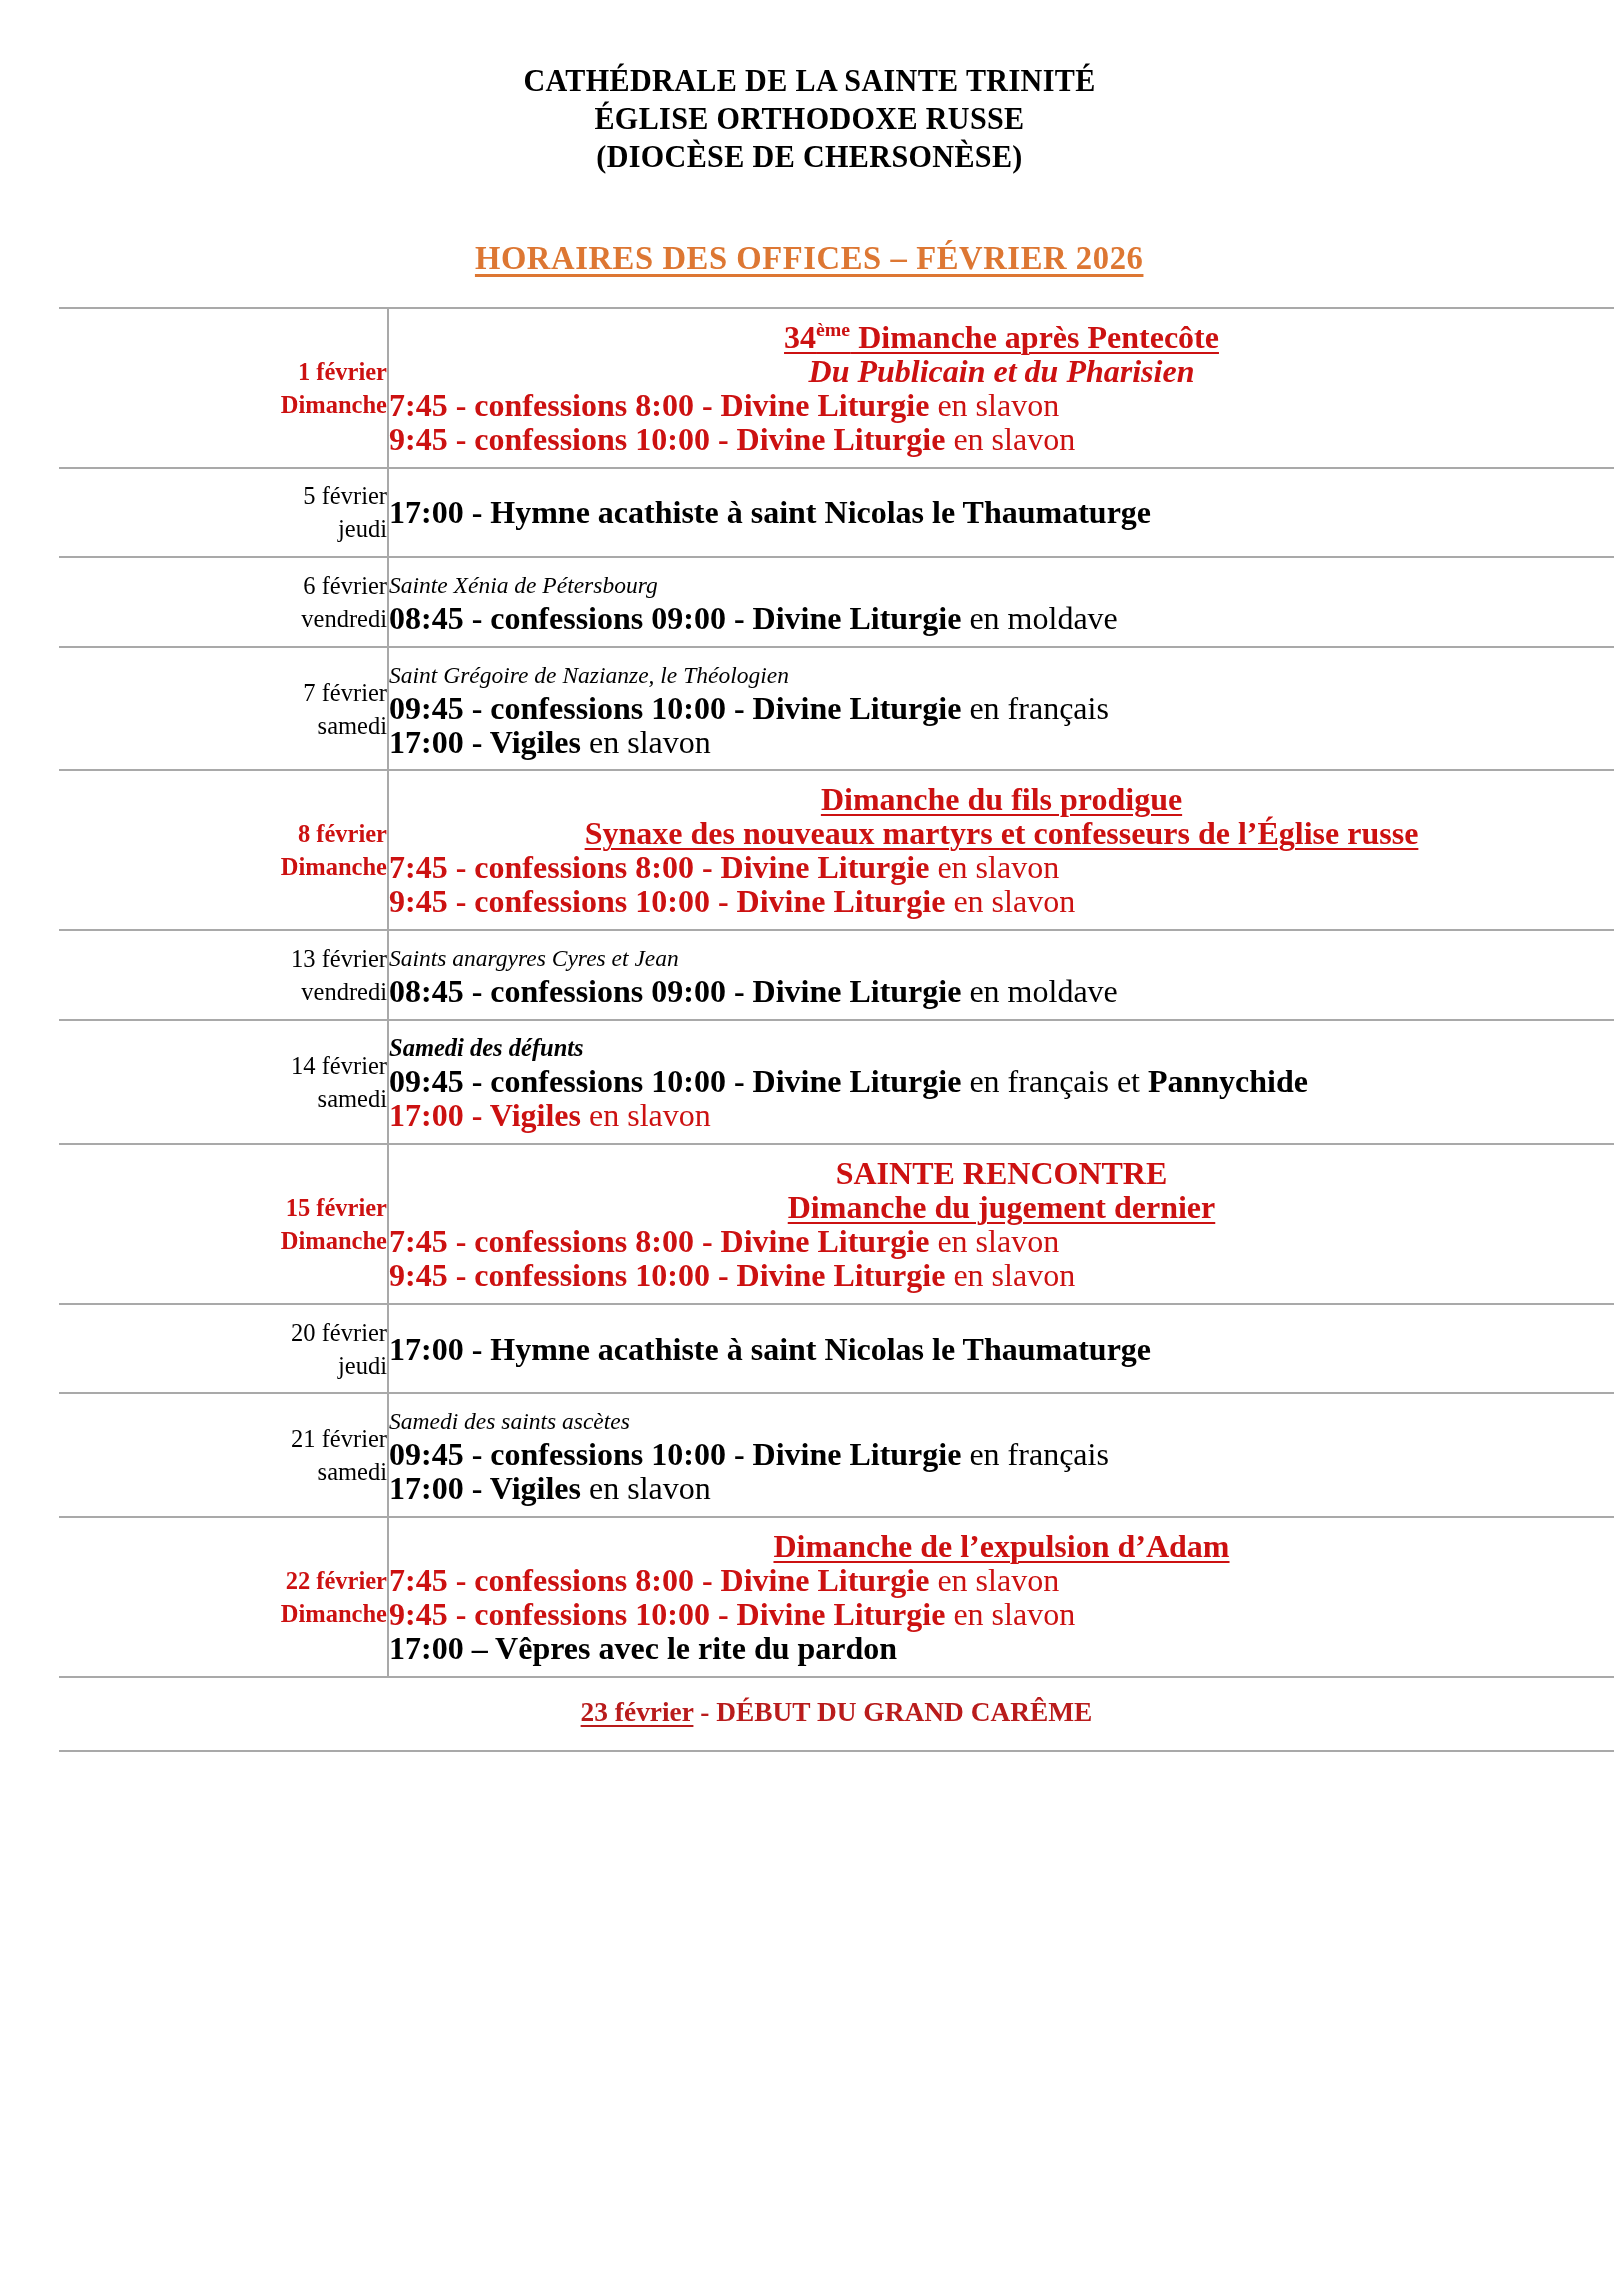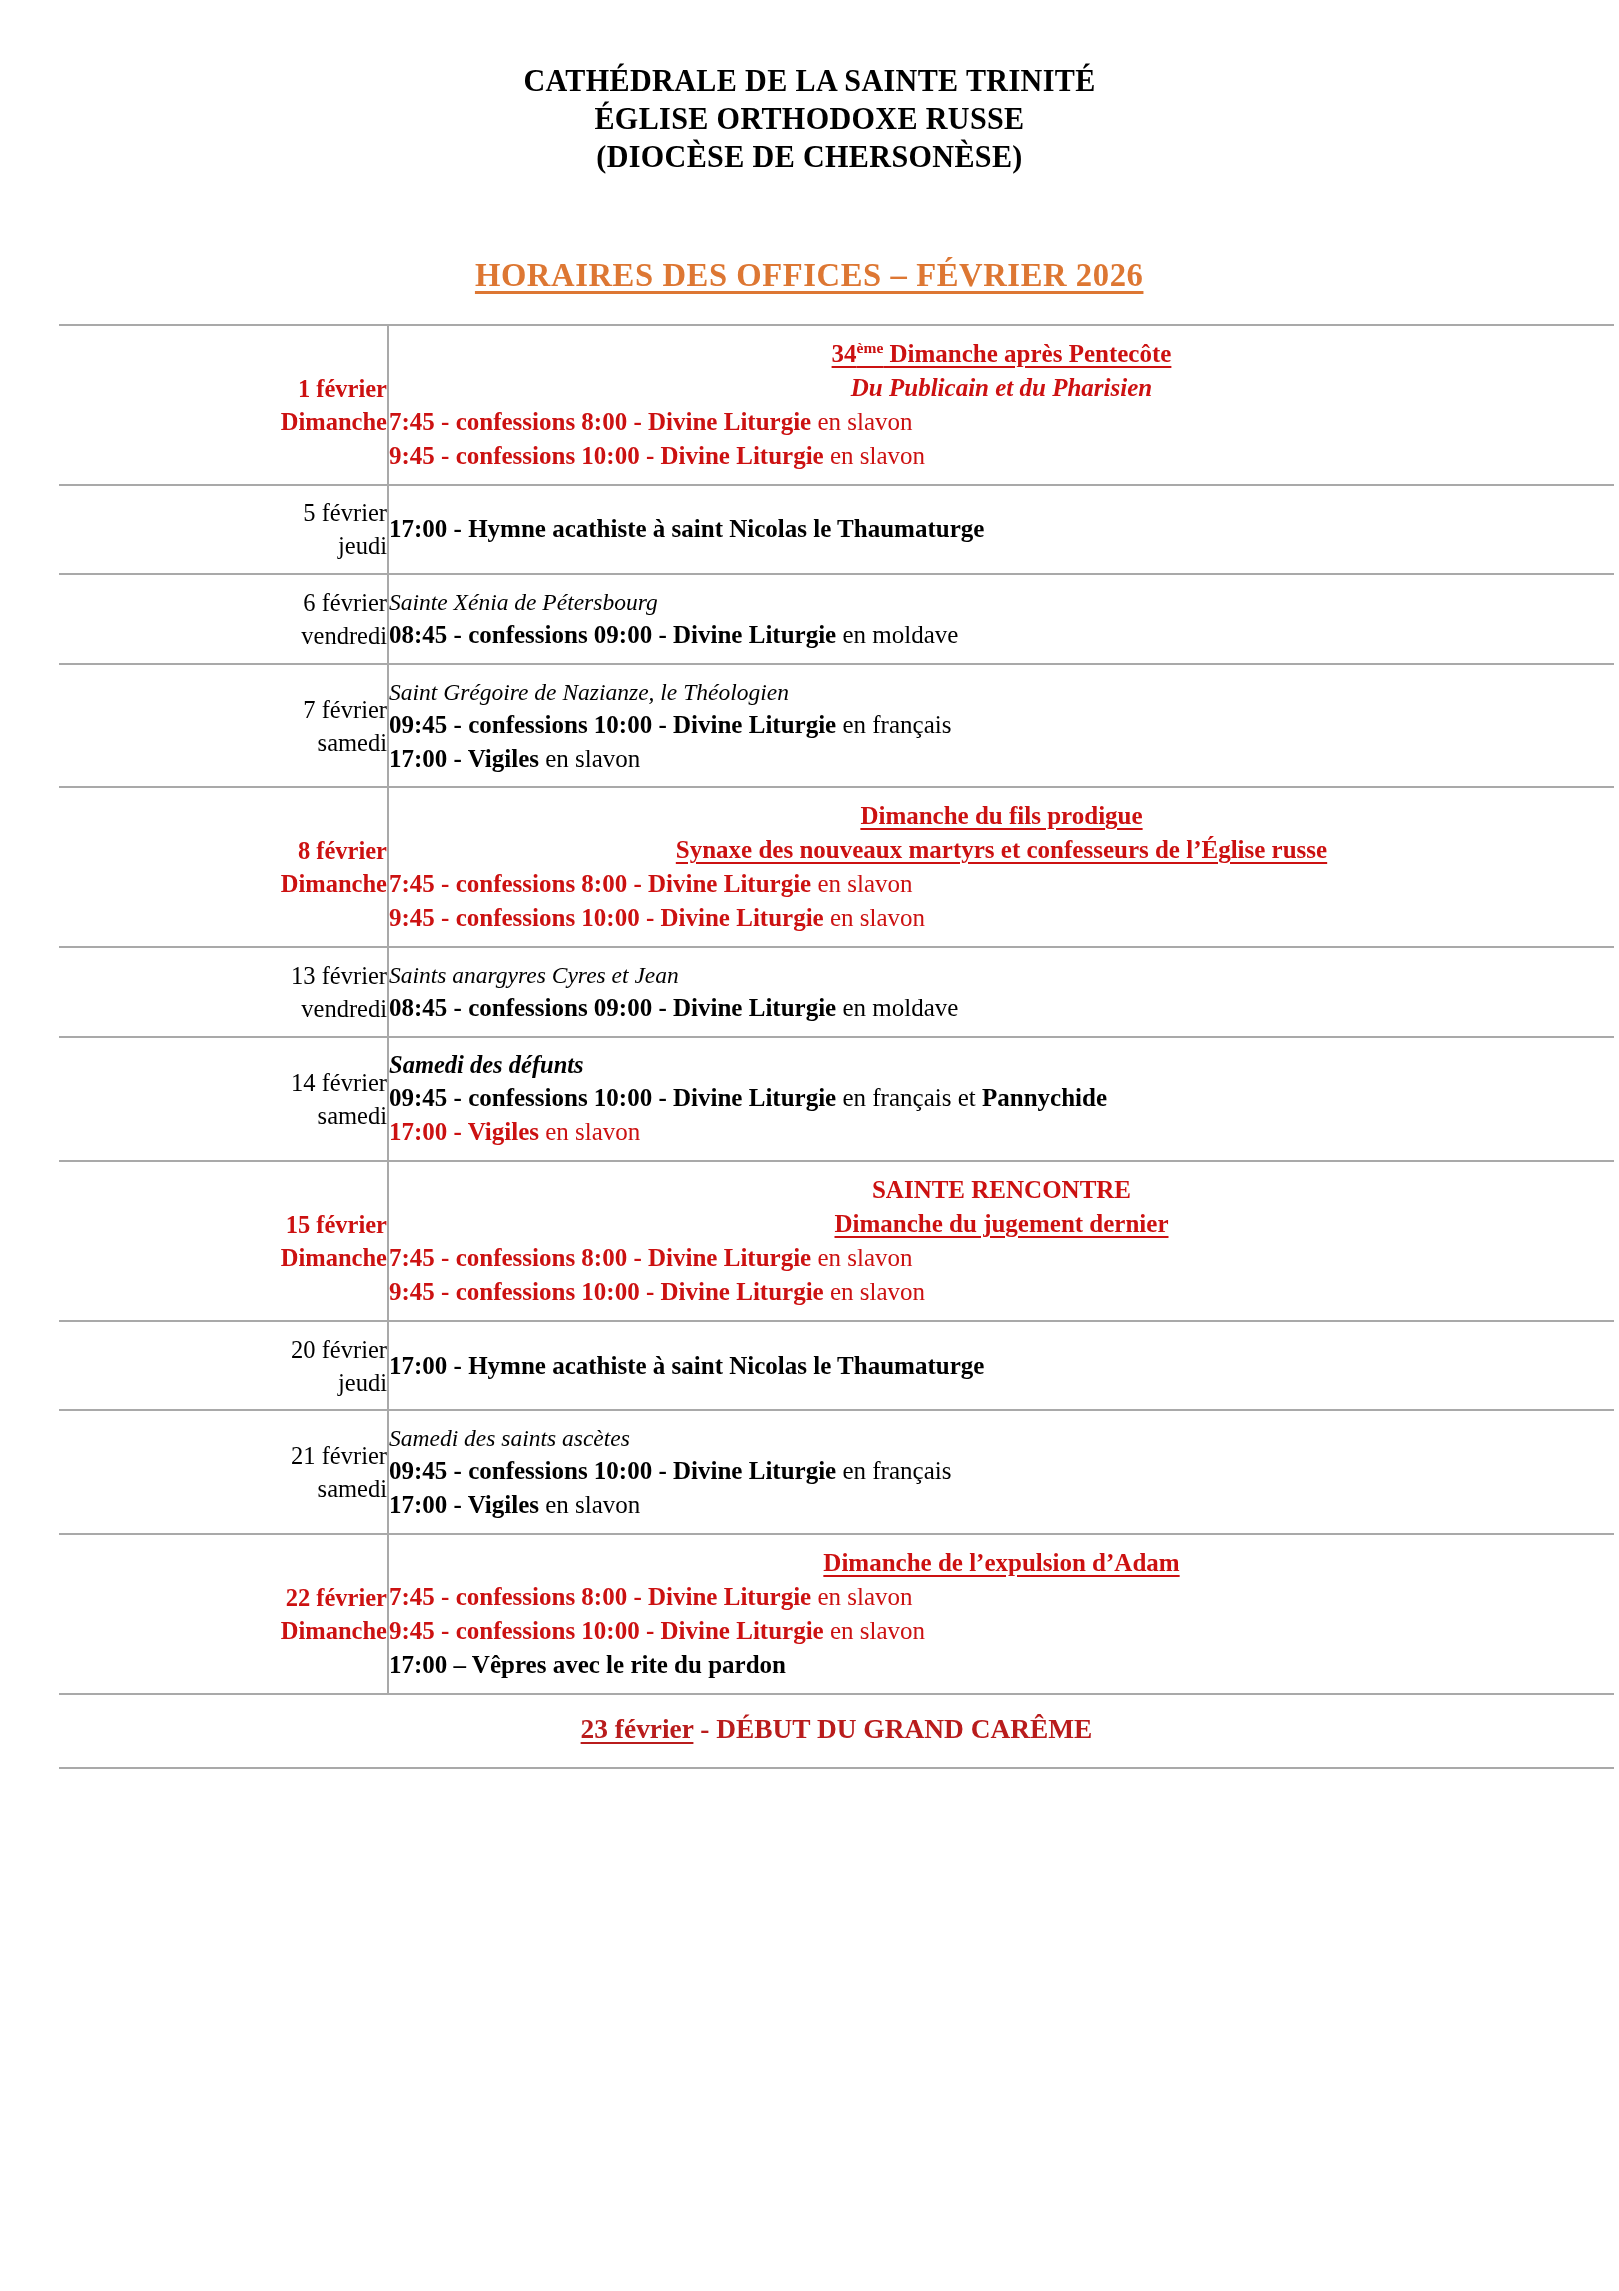--- a/index.html
+++ b/index.html
@@ -36,21 +36,21 @@
     line-height: 38px;
     letter-spacing: 0.4px;
     color: #000000;
     transform: scaleX(0.94);
     transform-origin: center;
     white-space: nowrap;
   }
 
   .subtitle-wrap {
     text-align: center;
-    margin-top: 79px;
+    margin-top: 62px;
     margin-bottom: 29px;
   }
   .subtitle {
     display: inline-block;
     font-family: "Liberation Serif", "DejaVu Serif", serif;
     font-weight: bold;
     font-size: 34px;
     line-height: 41px;
     color: #DD7733;
     text-decoration: underline;
@@ -95,21 +95,21 @@
     line-height: 33px;
     white-space: nowrap;
     text-align: right;
   }
   .date-sunday .date-line {
     color: #CC1111;
     font-weight: bold;
   }
 
   .ev {
-    font-size: 25px;
+    font-size: 32px;
     line-height: 34px;
     white-space: nowrap;
   }
   .ev.center { text-align: center; }
   .ev.b { font-weight: bold; }
   .ev.i { font-style: italic; }
   .ev.red { color: #CC1111; }
   .ev.black { color: #000000; }
   .ev.saint {
     font-style: italic;

